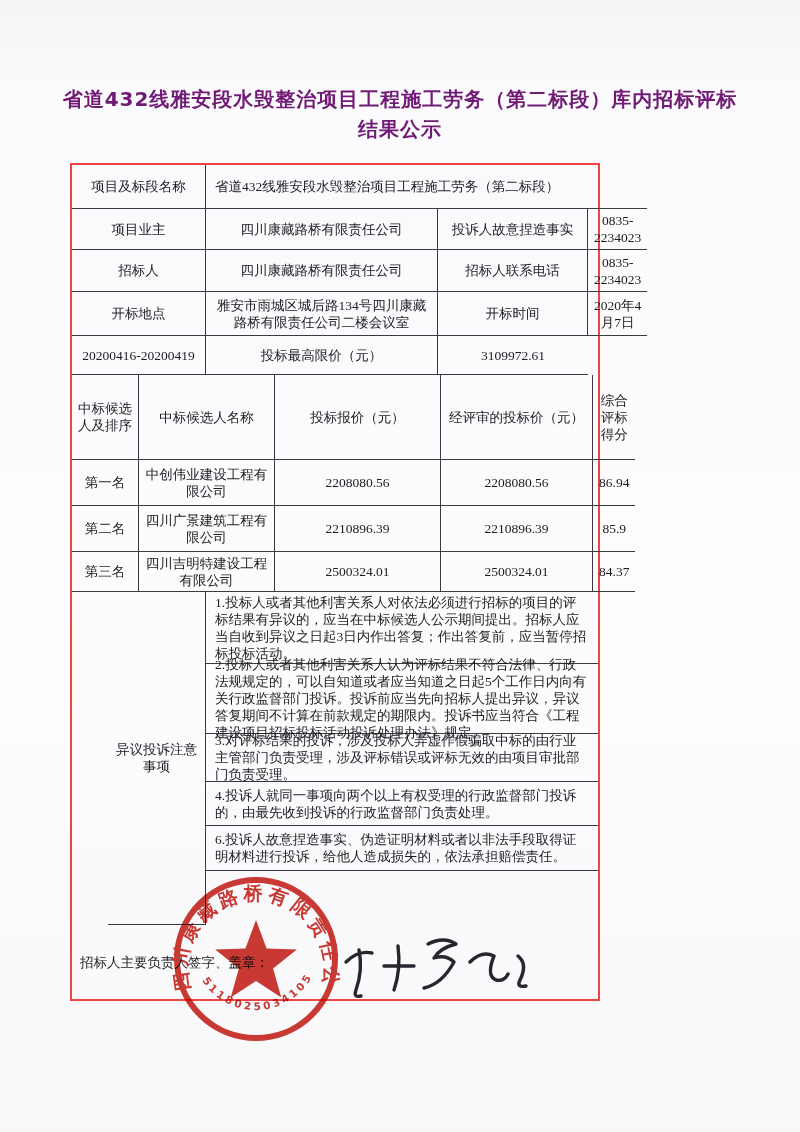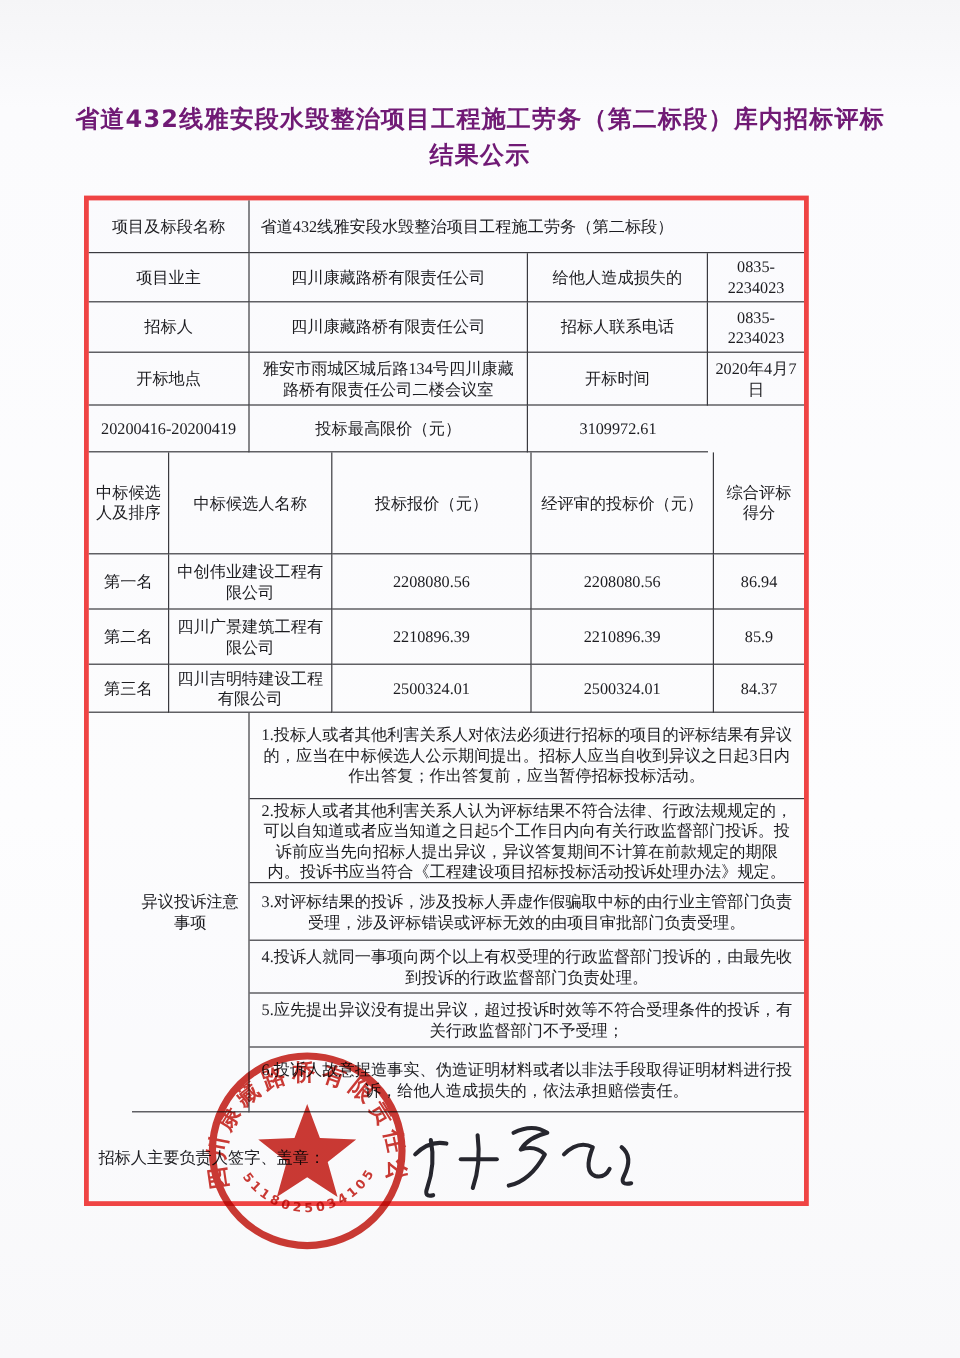--- a/index.html
+++ b/index.html
@@ -8,32 +8,32 @@
     background:linear-gradient(180deg,#f5f5f7 0%,#fbfbfd 8%,#fdfdfe 60%,#f8f8fa 100%);
     font-family:"Liberation Serif","DejaVu Serif",serif;
     color:#1c1c20;
   }
   .page-title{
     position:absolute;left:60px;top:84px;width:680px;
     text-align:center;font-family:"DejaVu Sans","Liberation Sans",sans-serif;
     font-weight:bold;font-size:20px;line-height:30px;letter-spacing:1px;color:#701a75;
   }
   .tbl{
-    position:absolute;left:70px;top:163px;width:604px;
-    border:4px solid #ef4444;box-sizing:border-box;background:rgba(250,250,252,.4);
+    position:absolute;left:70px;top:163px;width:530px;
+    border:2px solid #ef4444;box-sizing:border-box;background:rgba(250,250,252,.4);
   }
   .grid{display:grid;}
   .cell{
     box-sizing:border-box;border-right:1.5px solid #3a3a3f;border-bottom:1.5px solid #3a3a3f;
     display:flex;align-items:center;justify-content:center;
     text-align:center;font-size:13.5px;line-height:17px;padding:2px 6px;
   }
   .cell.no-r{border-right:none;}
   .cell.no-b{border-bottom:none;}
-  .cell.left{justify-content:flex-start;text-align:center;padding:5px 9px;}
+  .cell.left{justify-content:flex-start;text-align:left;padding:5px 9px;}
   .info{grid-template-columns:134px 232px 150px 1fr;grid-template-rows:44px 41px 42px 44px 39px;}
   .cand{grid-template-columns:67px 136px 166px 152px 1fr;grid-template-rows:85px 46px 46px 40px;}
   .notes{grid-template-columns:134px 1fr;grid-template-rows:72px 70px 48px 44px 45px 54px;}
   .notes .side{grid-row:1/7;margin-left:36px;}
   .sig{grid-template-columns:1fr;grid-template-rows:74px;}
   .sig .cell{justify-content:flex-start;text-align:left;padding-left:8px;font-size:13.5px;}
   .seal{position:absolute;left:171px;top:874px;width:170px;height:170px;opacity:.9;mix-blend-mode:multiply;pointer-events:none;}
   .signature{position:absolute;left:332px;top:928px;width:230px;height:80px;pointer-events:none;}
 </style>
 </head>
@@ -42,21 +42,21 @@
 <div class="page-title">省道432线雅安段水毁整治项目工程施工劳务（第二标段）库内招标评标结果公示</div>
 
 <div class="tbl">
 
   <div class="grid info">
     <div class="cell">项目及标段名称</div>
     <div class="cell no-r left" style="grid-column:2/5;">省道432线雅安段水毁整治项目工程施工劳务（第二标段）</div>
 
     <div class="cell">项目业主</div>
     <div class="cell">四川康藏路桥有限责任公司</div>
-    <div class="cell">给他人造成损失的</div>
+    <div class="cell">投诉人故意捏造事实</div>
     <div class="cell no-r">0835-2234023</div>
 
     <div class="cell">招标人</div>
     <div class="cell">四川康藏路桥有限责任公司</div>
     <div class="cell">招标人联系电话</div>
     <div class="cell no-r">0835-2234023</div>
 
     <div class="cell">开标地点</div>
     <div class="cell">雅安市雨城区城后路134号四川康藏路桥有限责任公司二楼会议室</div>
     <div class="cell">开标时间</div>
@@ -92,21 +92,20 @@
     <div class="cell">2500324.01</div>
     <div class="cell no-r">84.37</div>
   </div>
 
   <div class="grid notes">
     <div class="cell side">异议投诉注意事项</div>
     <div class="cell no-r left">1.投标人或者其他利害关系人对依法必须进行招标的项目的评标结果有异议的，应当在中标候选人公示期间提出。招标人应当自收到异议之日起3日内作出答复；作出答复前，应当暂停招标投标活动。</div>
     <div class="cell no-r left">2.投标人或者其他利害关系人认为评标结果不符合法律、行政法规规定的，可以自知道或者应当知道之日起5个工作日内向有关行政监督部门投诉。投诉前应当先向招标人提出异议，异议答复期间不计算在前款规定的期限内。投诉书应当符合《工程建设项目招标投标活动投诉处理办法》规定。</div>
     <div class="cell no-r left">3.对评标结果的投诉，涉及投标人弄虚作假骗取中标的由行业主管部门负责受理，涉及评标错误或评标无效的由项目审批部门负责受理。</div>
     <div class="cell no-r left">4.投诉人就同一事项向两个以上有权受理的行政监督部门投诉的，由最先收到投诉的行政监督部门负责处理。</div>
-    <div class="cell no-r left">5.应先提出异议没有提出异议，超过投诉时效等不符合受理条件的投诉，有关行政监督部门不予受理；</div>
     <div class="cell no-r left">6.投诉人故意捏造事实、伪造证明材料或者以非法手段取得证明材料进行投诉，给他人造成损失的，依法承担赔偿责任。</div>
   </div>
 
   <div class="grid sig">
     <div class="cell no-r no-b">招标人主要负责人签字、盖章：</div>
   </div>
 </div>
 
 <svg class="seal" viewBox="0 0 170 170">
   <g fill="none" stroke="#c8241e">

